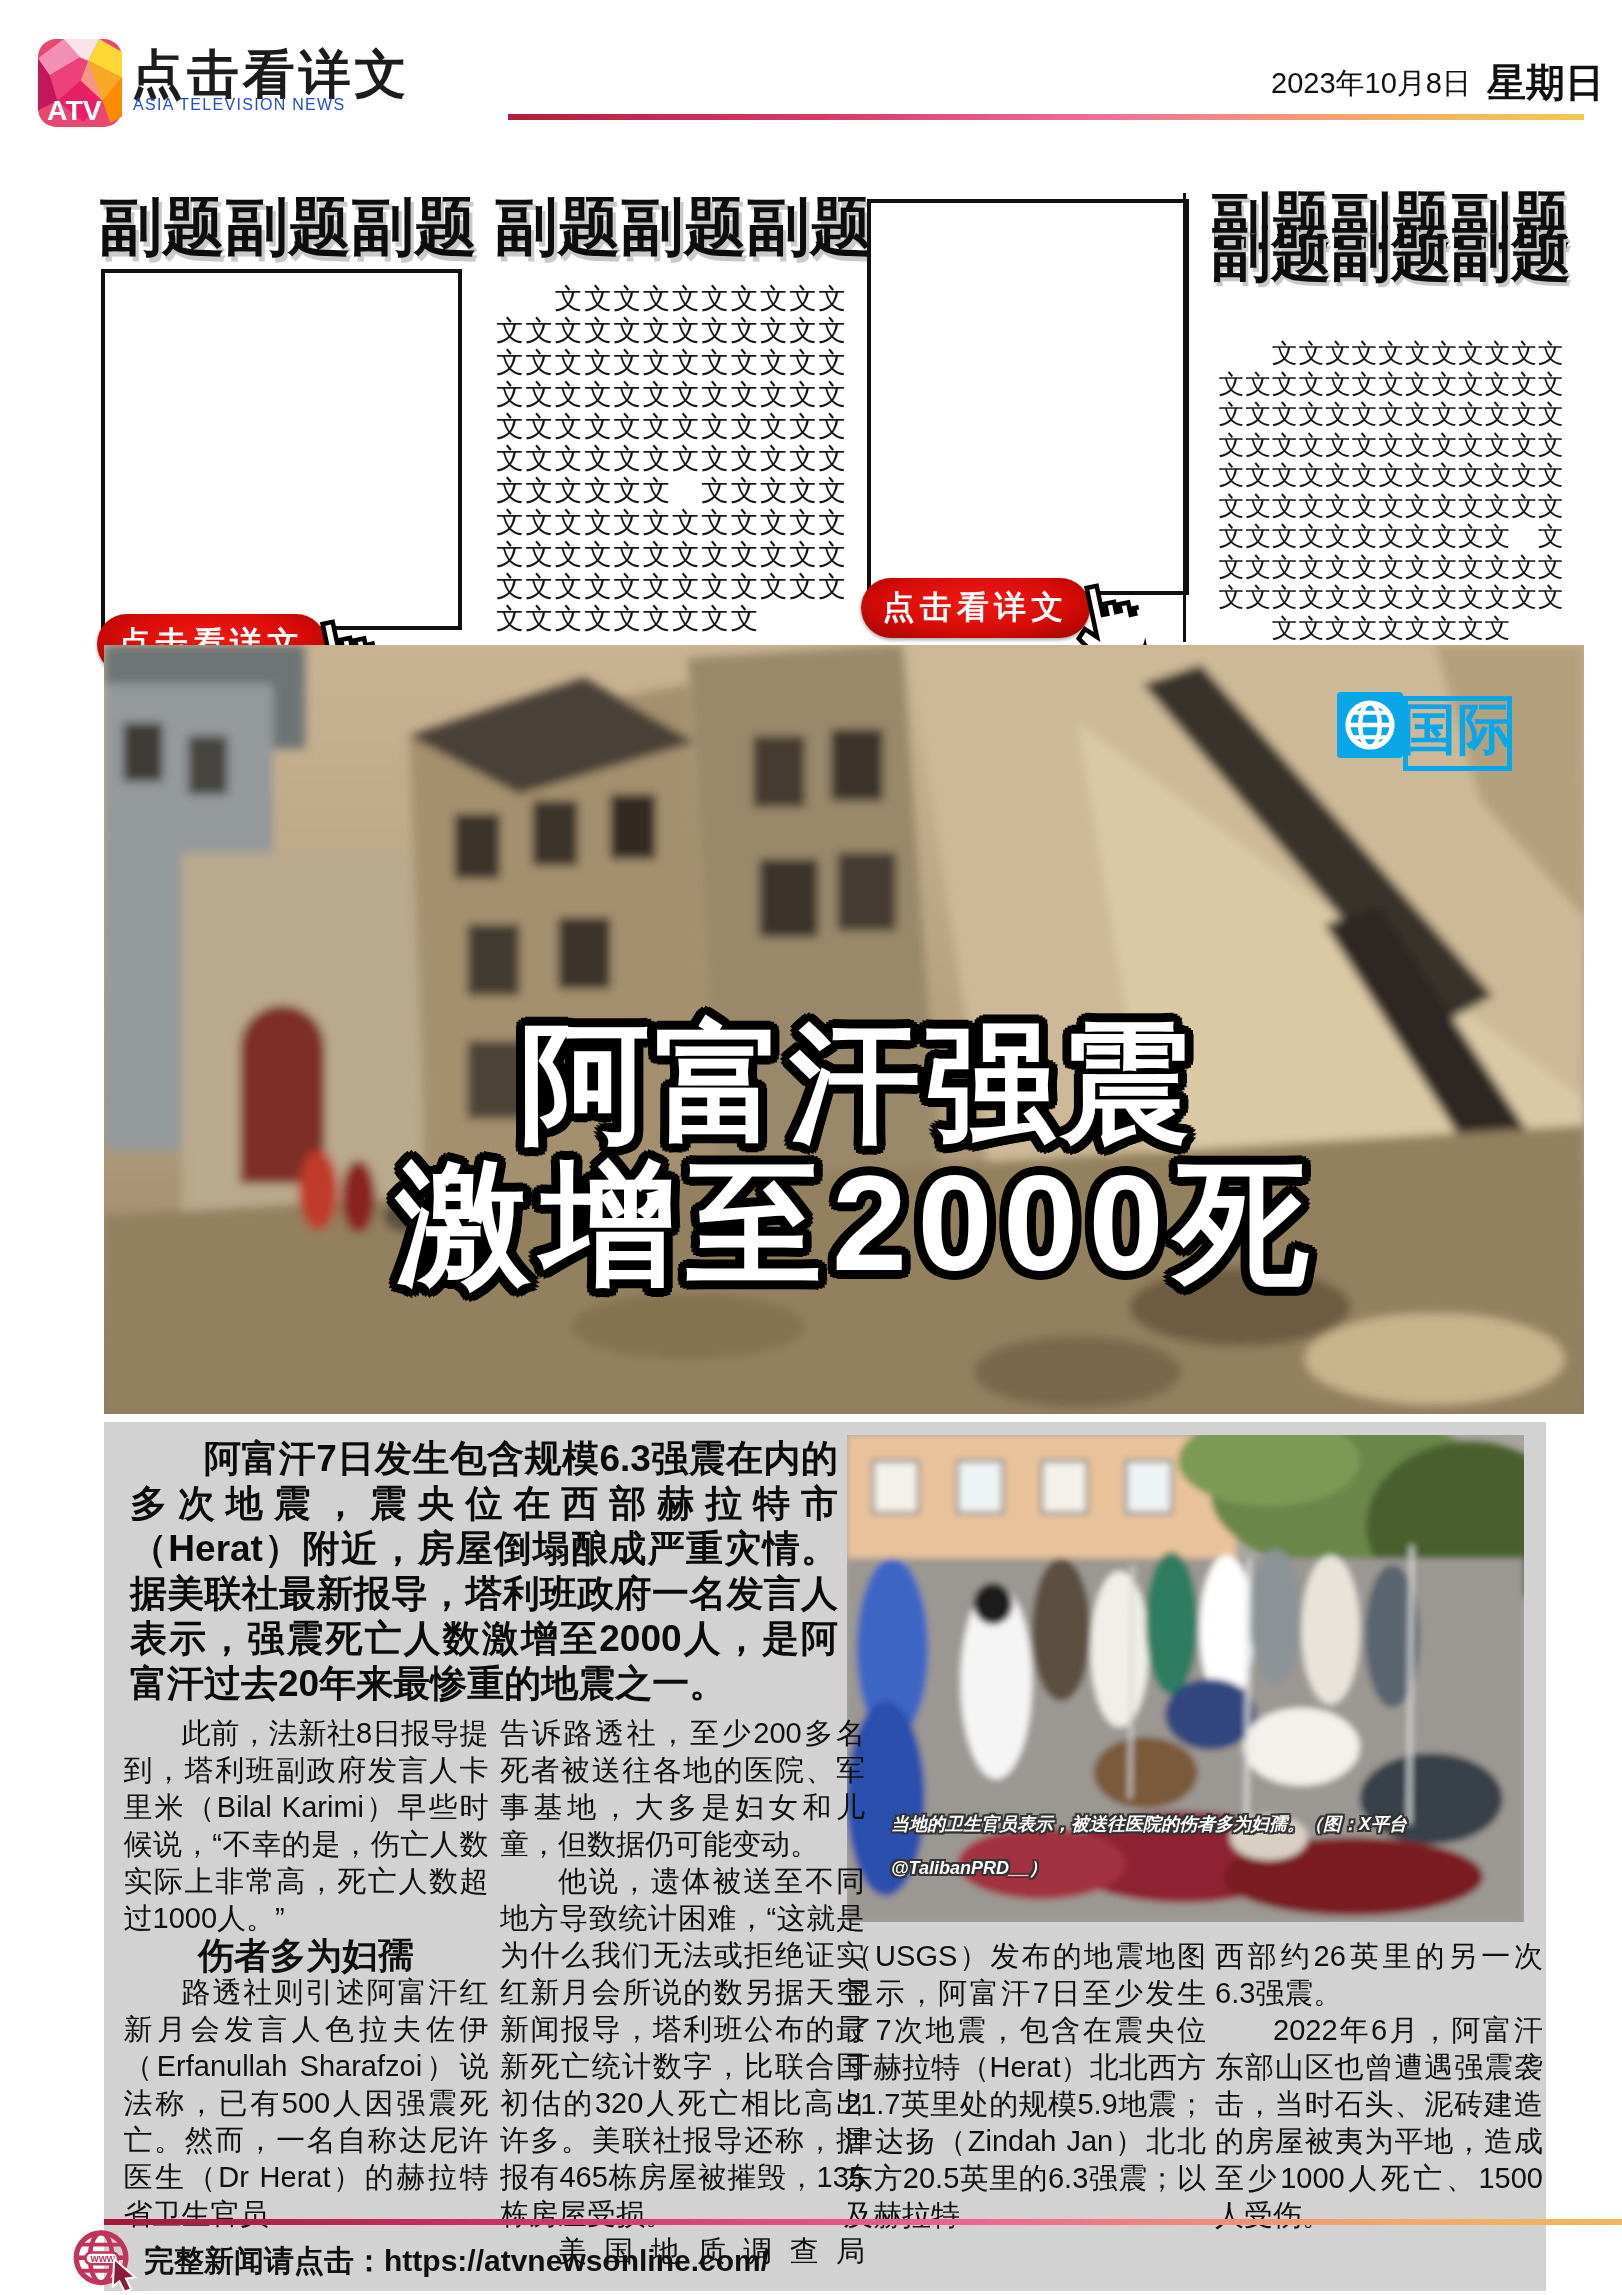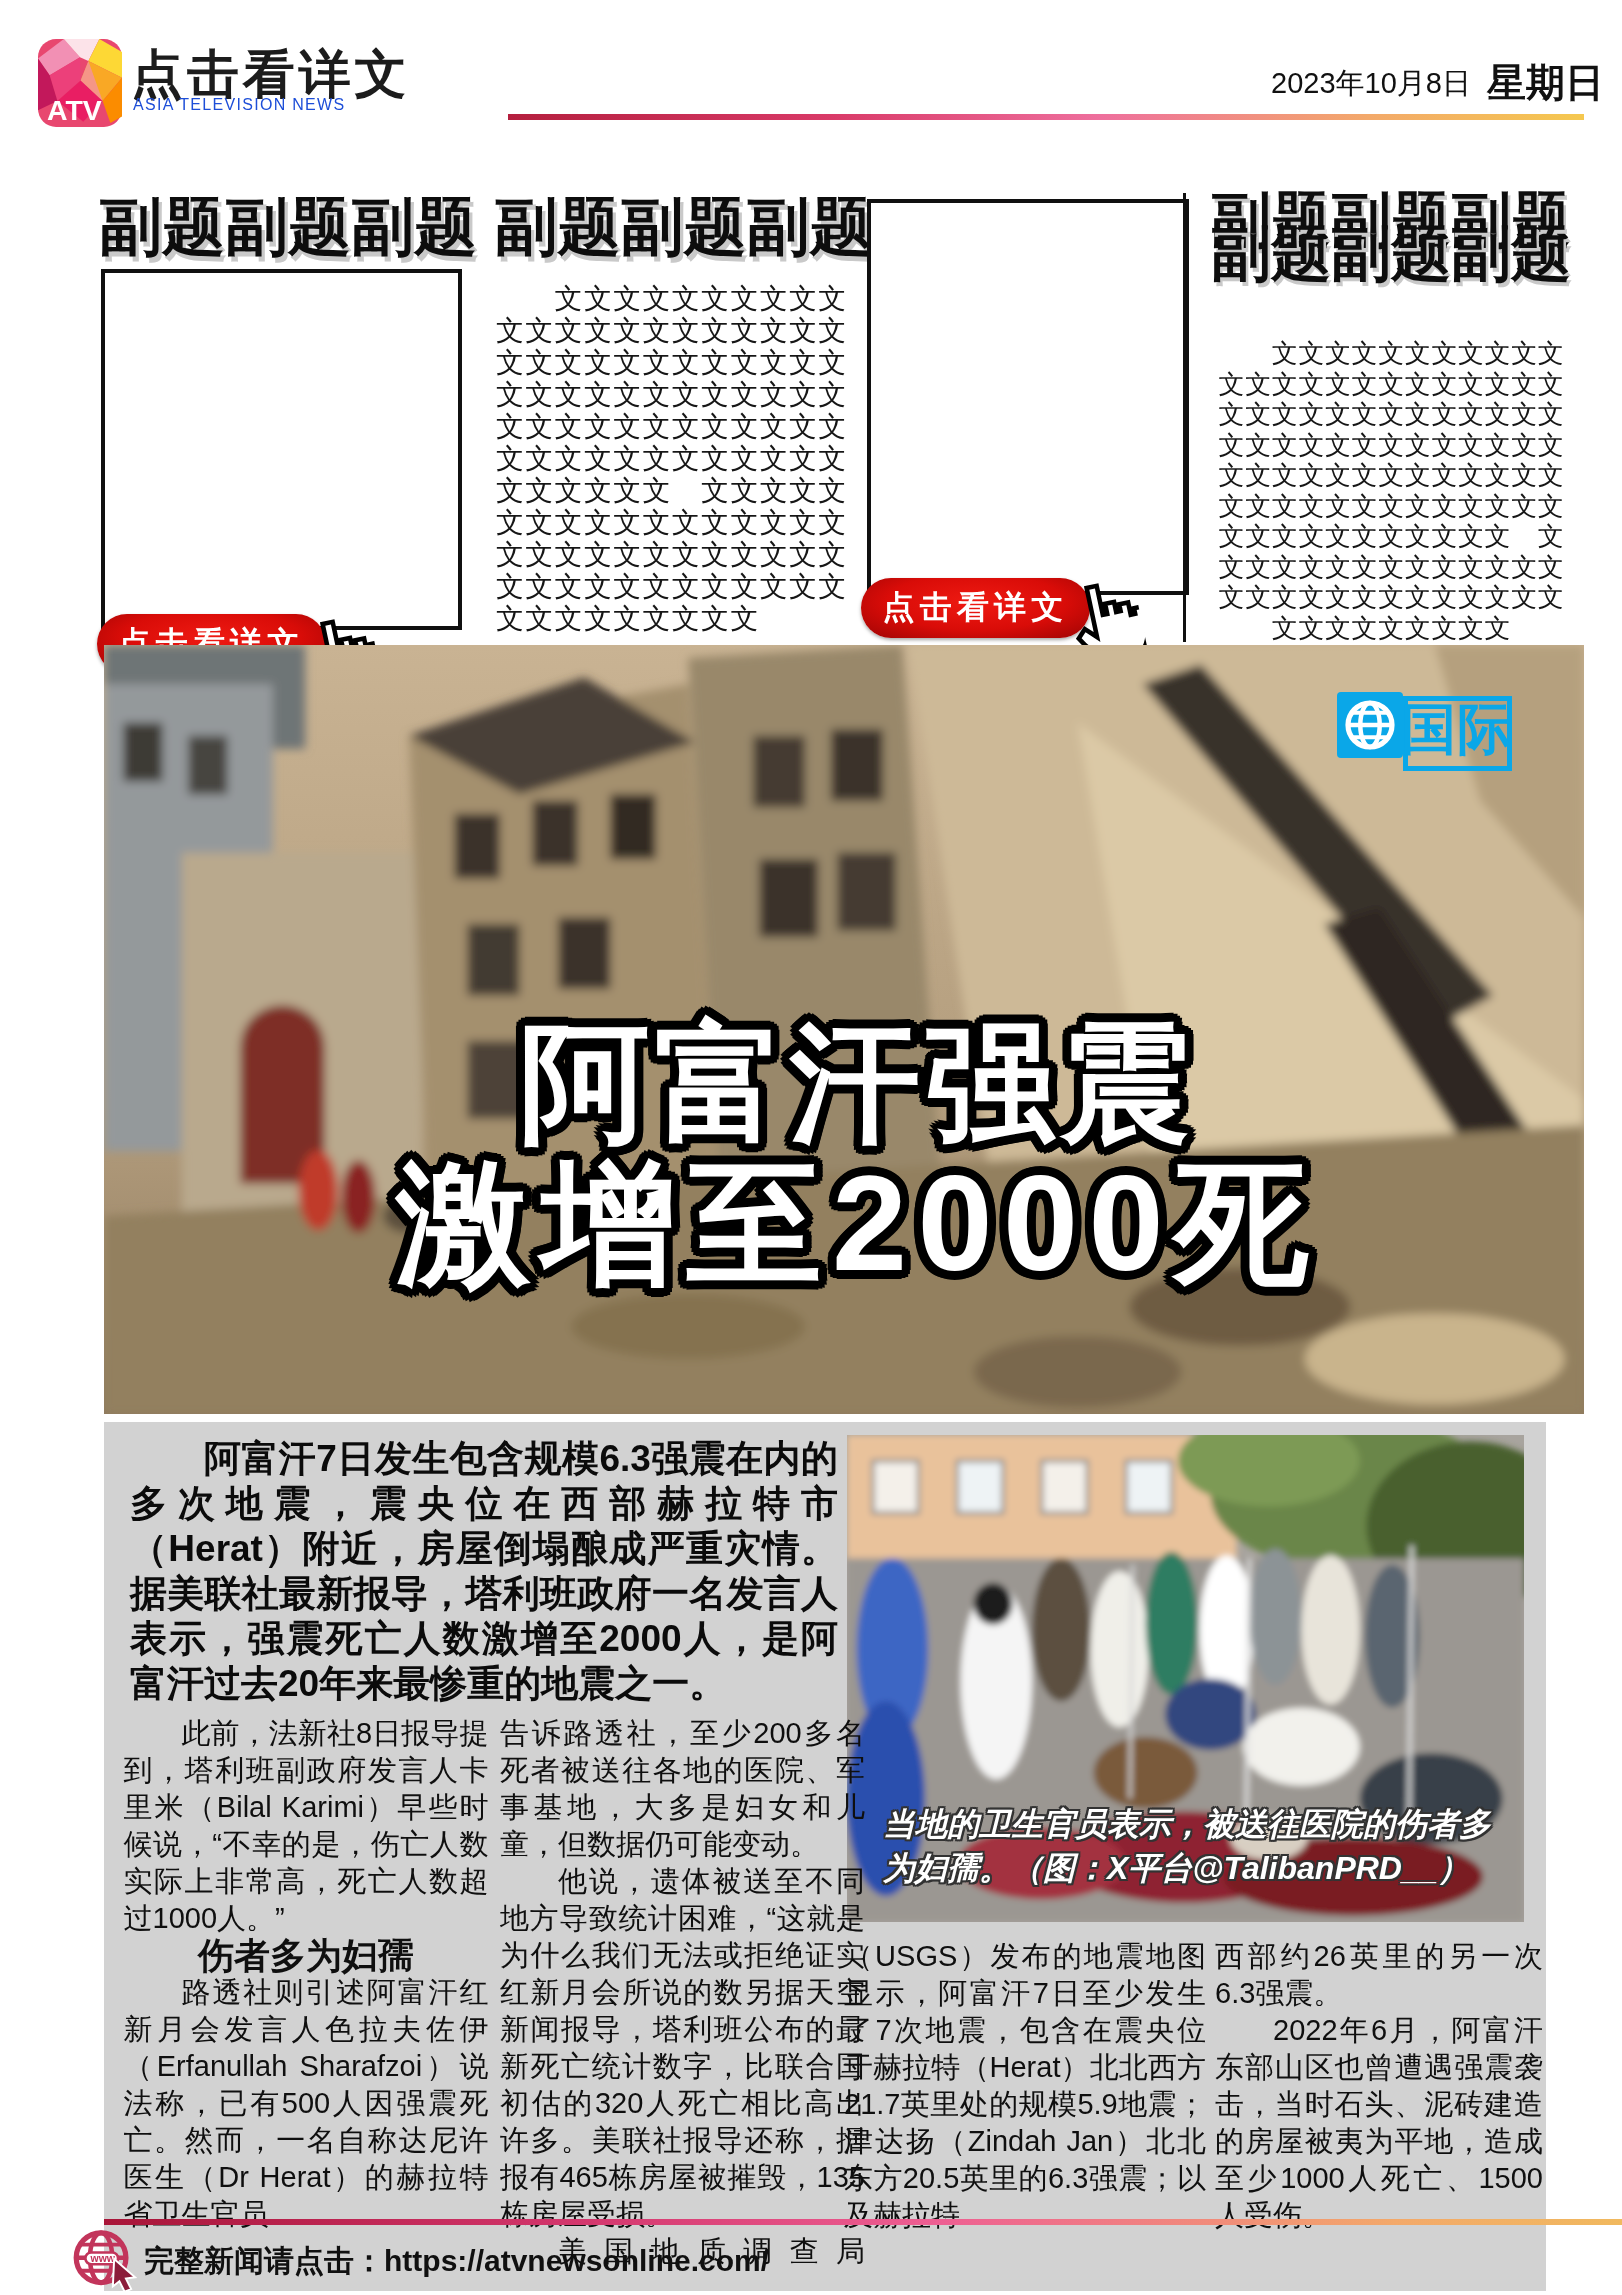--- a/index.html
+++ b/index.html
@@ -48,22 +48,22 @@
   
   .gray-block{left:104px;top:1422px;width:1442px;height:869px;background:#d2d2d2;}
   .lead{font-size:37px;line-height:45px;font-weight:900;color:#0b0b0b;text-align:justify;text-indent:2em;}
   .bodycol{font-size:29px;line-height:37px;color:#0f0f0f;text-align:justify;}
   .bodycol p{margin:0;}
   .indent{text-indent:2em;}
   .spread{text-align-last:justify;text-indent:2em;}
   .subhead{font-size:36px;font-weight:900;text-align:center;margin:13px 0 10.4px 0;text-indent:0;}
   .photo2{overflow:hidden;background:#a5a19b;}
   .photo2 svg{position:absolute;left:0;top:0;width:100%;height:100%;}
-  .caption{font-size:32px;line-height:44px;font-style:italic;font-weight:700;color:#fff;
-    text-shadow:1.9px 0 0 #333,-1.9px 0 0 #333,0 1.9px 0 #333,0 -1.9px 0 #333,1.9px 1.9px 0 #333,-1.9px -1.9px 0 #333,1.9px -1.9px 0 #333,-1.9px 1.9px 0 #333;}
+  .caption{font-size:18px;line-height:44px;font-style:italic;font-weight:700;color:#fff;
+    text-shadow:1.9px 0 0 #333,-1.9px 0 0 #333,0 1.9px 0 #333,0 -1.9px 0 #333,1.9px 1.9px 0 #333,-1.9px -1.9px 0 #333,1.9px -1.9px 0 #333,-1.9px 1.9px 0 #333;margin-left:8px;}
 
   
   .footer-line{height:5.8px;background:linear-gradient(90deg,#a81538 0%,#d2356b 30%,#ee5f93 55%,#f3a96a 85%,#f1b95e 100%);}
   .footer-text{font-size:30px;font-weight:700;color:#101010;white-space:nowrap;}
 </style>
 </head>
 <body>
 
 <div id="page">
 

